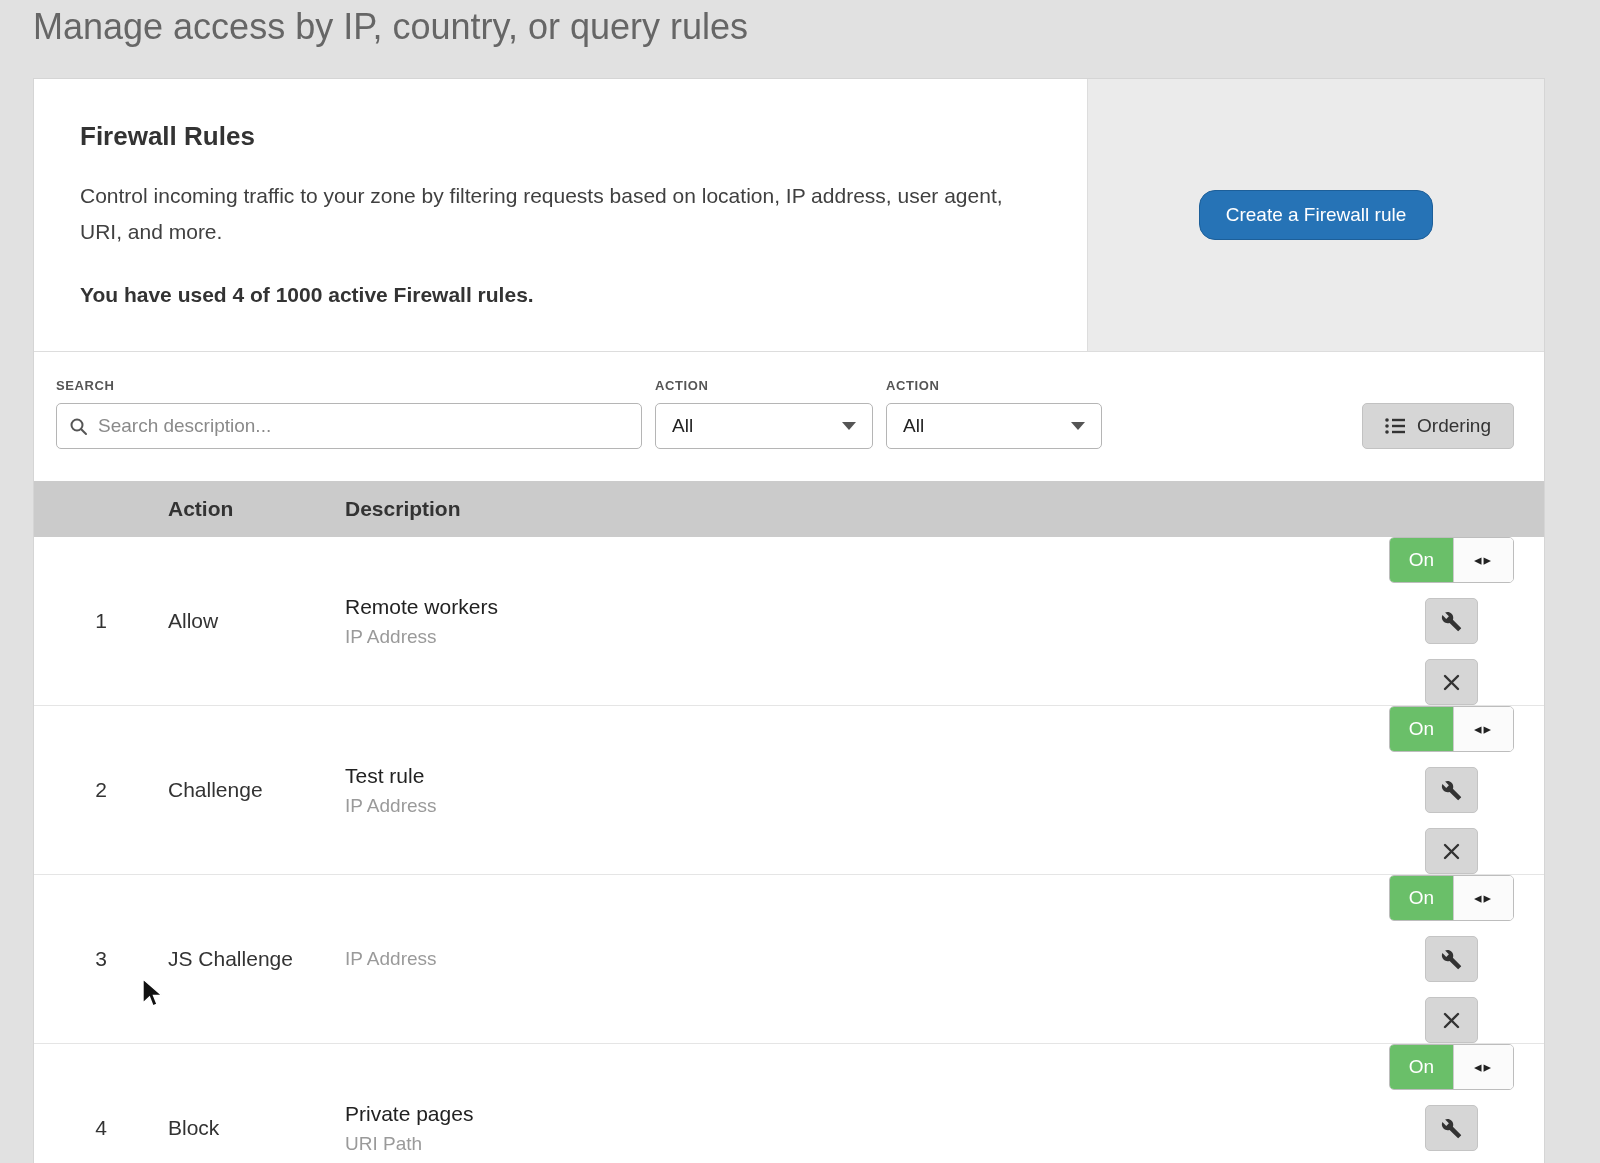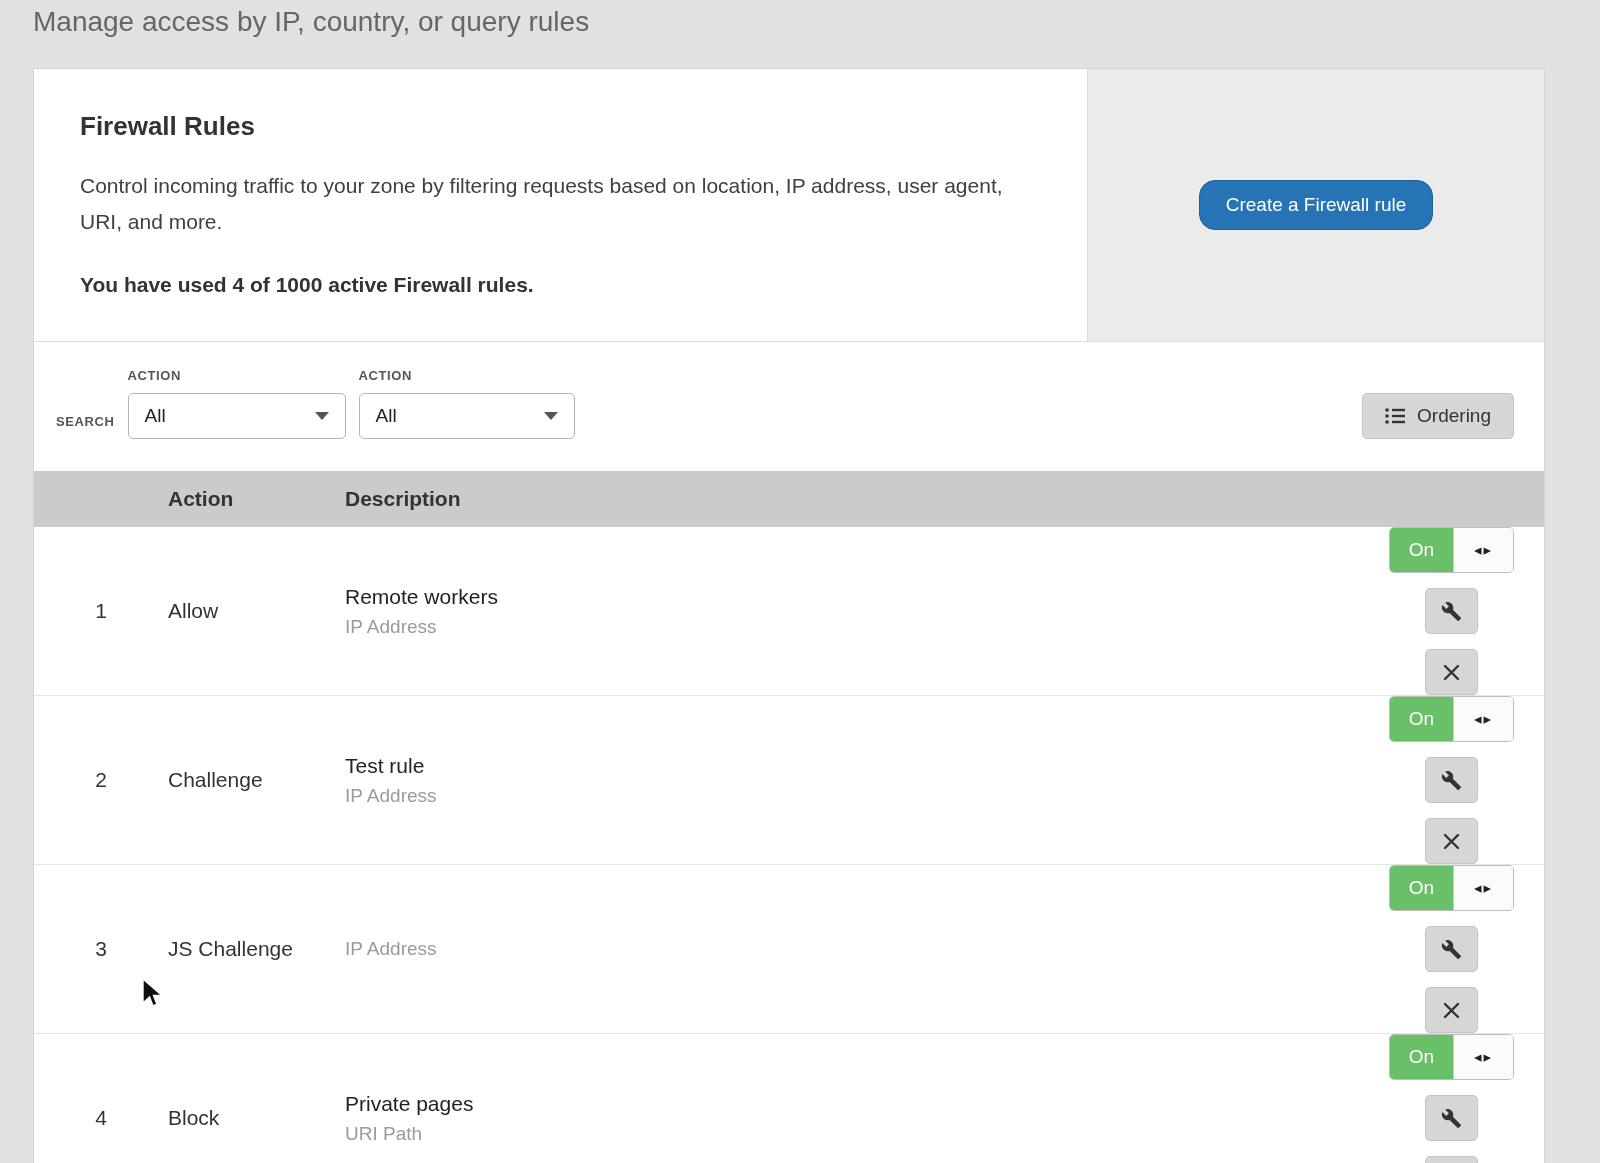--- a/index.html
+++ b/index.html
@@ -8,21 +8,21 @@
     background: #e1e1e1;
     font-family: "Liberation Sans", sans-serif;
     position: relative;
     overflow: hidden;
     color: #333;
   }
 
   
   .page-header { padding: 6px 0 0 33px; }
   .page-title { font-size: 40px; font-weight: bold; color: #3a3a3a; margin: 8px 0 20px 0; }
-  .page-subtitle { font-size: 28px; color: #666; margin: 0 0 30px 0; font-weight: normal; }
+  .page-subtitle { font-size: 36px; color: #666; margin: 0 0 30px 0; font-weight: normal; }
 
   
   .card {
     margin-left: 33px;
     width: 1512px;
     background: #fff;
     border: 1px solid #d5d5d5;
     box-sizing: border-box;
   }
 
@@ -148,20 +148,29 @@
       <p class="rules-usage">You have used 4 of 1000 active Firewall rules.</p>
     </div>
     <div class="card-top-right">
       <button class="btn-primary">Create a Firewall rule</button>
     </div>
   </div>
 
   <div class="filters">
     <div class="filter">
       <span class="filter-label">SEARCH</span>
+      <div class="search-box">
+        <span style="display:flex;">
+          <svg width="19" height="19" viewBox="0 0 19 19">
+              <circle cx="8" cy="8" r="5.5" fill="none" stroke="#555" stroke-width="2"></circle>
+              <line x1="12.2" y1="12.2" x2="17" y2="17" stroke="#555" stroke-width="2" stroke-linecap="round"></line>
+            </svg>
+        </span>
+        <input type="text" placeholder="Search description..." style="">
+      </div>
     </div>
     <div class="filter">
       <span class="filter-label">ACTION</span>
       <div class="select status">
         <span>All</span>
         <span class="caret"></span>
       </div>
     </div>
     <div class="filter">
       <span class="filter-label">ACTION</span>

